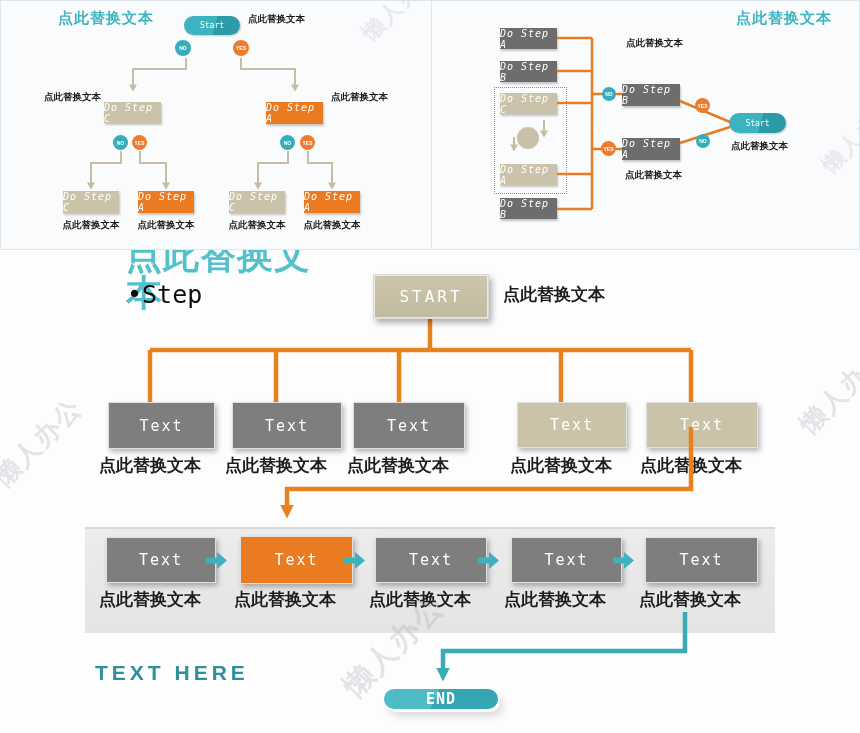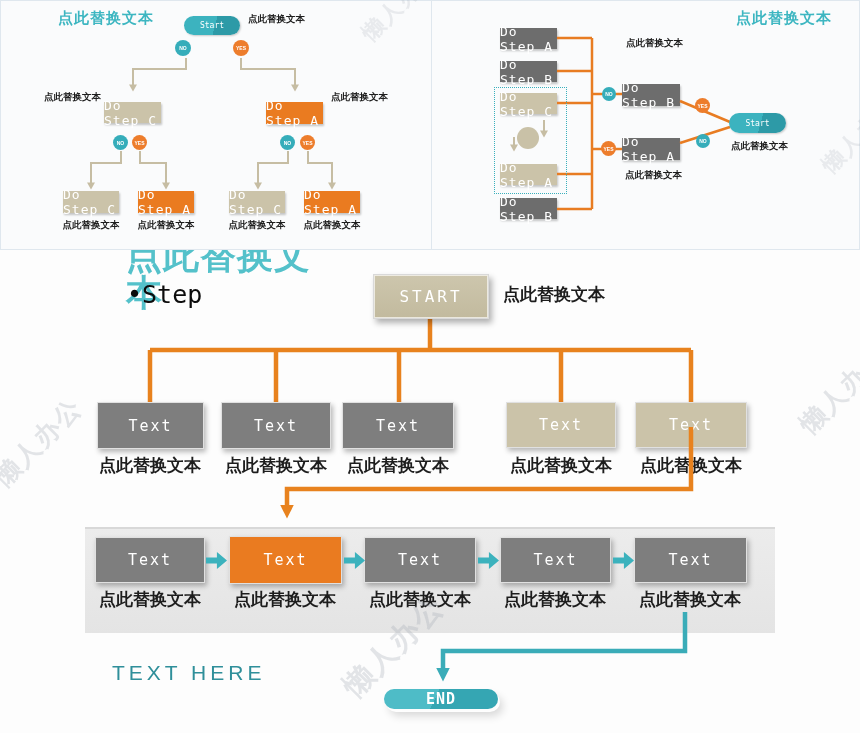--- a/index.html
+++ b/index.html
@@ -11,23 +11,23 @@
          box-sizing:border-box;z-index:10;}
   .panel svg{position:absolute;left:0;top:0;z-index:1;}
   .panel .abs{z-index:2;}
   
   .box{position:absolute;display:flex;align-items:center;justify-content:center;color:#fff;
        font-family:"DejaVu Sans Mono","Liberation Mono",monospace;box-sizing:border-box;}
   .gray{background:#7e7e7e;}
   .dark{background:#6d6d6d;}
   .tan{background:#cbc3a9;}
   .orangebg{background:#ea7b20;}
-  .thumb-box{font-size:13px;letter-spacing:1px;box-shadow:1px 2px 2px rgba(0,0,0,.22);}
+  .thumb-box{font-size:10px;letter-spacing:1px;box-shadow:1px 2px 2px rgba(0,0,0,.22);font-style:italic;}
   .big-box{font-size:15px;letter-spacing:2px;border:1px solid #e0e0e0;
-           box-shadow:2px 3px 5px rgba(0,0,0,.28);}
+           box-shadow:2px 3px 5px rgba(0,0,0,.28);margin-left:11px;}
   .circle{position:absolute;border-radius:50%;color:#fff;display:flex;align-items:center;
           justify-content:center;font-size:5px;font-weight:bold;
           font-family:"Liberation Sans",sans-serif;z-index:3;}
   .c-teal{background:#35adba;}
   .c-orange{background:#ed7d2c;}
   .pill{position:absolute;border-radius:999px;color:#fff;display:flex;align-items:center;
         justify-content:center;font-family:"DejaVu Sans Mono","Liberation Mono",monospace;z-index:3;}
   .pill-sm{font-size:8px;background:linear-gradient(105deg,#3cb3bf 55%,#2d9aa7 55%);
            box-shadow:1px 1px 2px rgba(0,0,0,.2);}
   .caption{position:absolute;color:#1d1d1d;font-weight:bold;text-align:center;}
@@ -46,21 +46,21 @@
   .start-box{position:absolute;left:373px;top:274px;width:114px;height:43px;z-index:2;
              background:linear-gradient(#cdc6ad,#c2ba9e);border:1px solid #d9d9d9;
              box-shadow:inset 0 0 0 1px rgba(255,255,255,.65),3px 4px 6px rgba(0,0,0,.3);
              color:#fff;display:flex;align-items:center;justify-content:center;
              font-family:"DejaVu Sans Mono","Liberation Mono",monospace;font-size:16px;letter-spacing:3px;}
   .end-pill{position:absolute;left:384px;top:689px;width:114px;height:20px;border-radius:17px;z-index:2;
             background:linear-gradient(115deg,#4ebcc7 45%,#35a6b3 45%);
             box-shadow:2px 3px 0 rgba(255,255,255,.95),5px 7px 8px rgba(0,0,0,.15);
             color:#fff;display:flex;align-items:center;justify-content:center;font-weight:bold;
             font-family:"DejaVu Sans Mono","Liberation Mono",monospace;font-size:15px;letter-spacing:1px;}
-  .text-here{position:absolute;left:112px;top:661px;color:#2f8f9a;font-weight:normal;font-size:21px;
+  .text-here{position:absolute;left:95px;top:661px;color:#2f8f9a;font-weight:bold;font-size:21px;
              letter-spacing:4px;z-index:2;white-space:nowrap;}
   .wm{position:absolute;transform:rotate(-45deg);color:rgba(158,165,175,.28);font-weight:bold;
       z-index:30;pointer-events:none;letter-spacing:2px;white-space:nowrap;}
   svg.wires{position:absolute;left:0;top:0;pointer-events:none;}
   .z1{z-index:1;} .z2{z-index:2;} .z5{z-index:5;}
   .dotted{position:absolute;border:1px dotted #3ab0bc;z-index:1;}
 </style>
 </head>
 <body>
 

